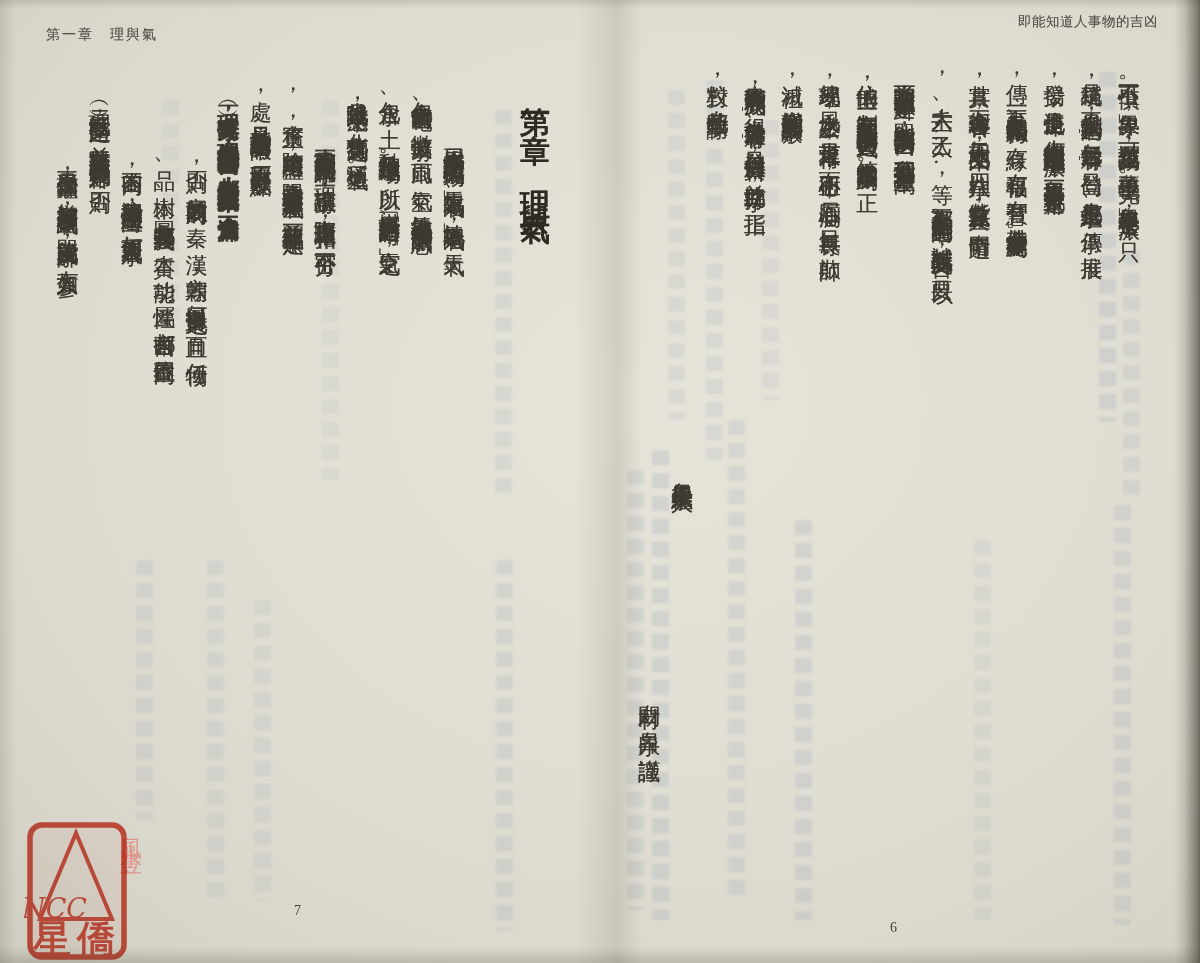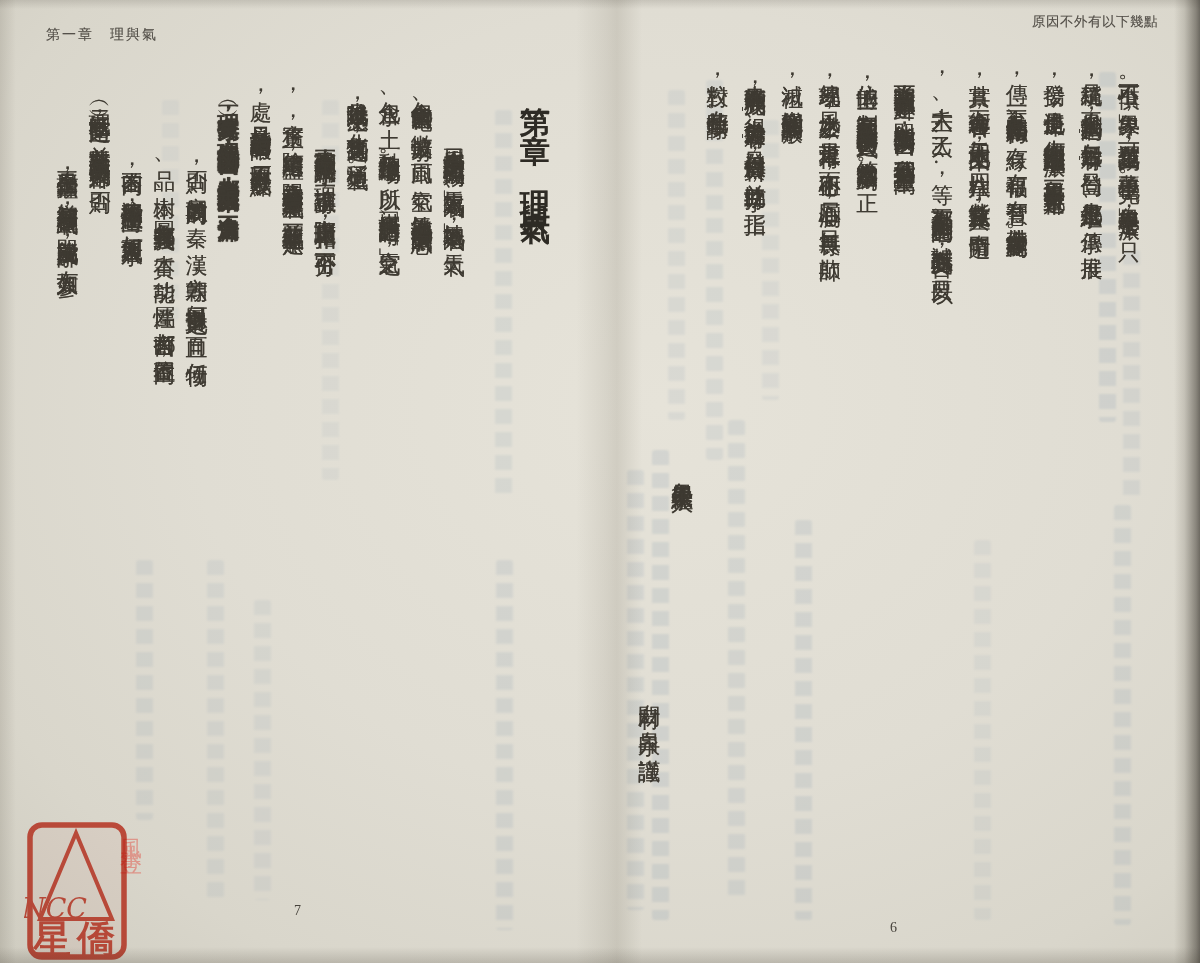--- a/index.html
+++ b/index.html
@@ -68,21 +68,21 @@
   <div class="g" style="left:627px;top:470px;height:440px;opacity:.26"></div>
   <div class="g" style="left:495px;top:110px;height:390px;opacity:.22"></div>
   <div class="g" style="left:496px;top:560px;height:370px;opacity:.26"></div>
   <div class="g" style="left:322px;top:100px;height:380px;opacity:.15"></div>
   <div class="g" style="left:254px;top:600px;height:300px;opacity:.18"></div>
   <div class="g" style="left:207px;top:560px;height:340px;opacity:.20"></div>
   <div class="g" style="left:136px;top:560px;height:260px;opacity:.22"></div>
   <div class="g" style="left:162px;top:100px;height:220px;opacity:.14"></div>
 
   <div class="running-head rh-left">第一章　理與氣</div>
-  <div class="running-head rh-right">原因不外有以下幾點</div>
+  <div class="running-head rh-right">即能知道人事物的吉凶</div>
 
   <div class="page-body right-body">
       <p class="col"><span>不可不慎。「象界學」，可謂包羅萬象，一輩子也學不完。「象界學」它不是學派，只</span></p>
       <p class="col"><span>是統稱，也不是我創造的，包括</span><span class="name">呂宥霖</span><span>、</span><span class="name">呂登勻</span><span>，也都只是繼承、傳承、推展、</span></p>
       <p class="col"><span>發揚，這也是使命，人何德何能創造風水地理學派？象界學三千一百年來都是單</span></p>
       <p class="col"><span>傳，直至一九九七年才開始私傳、有緣、有福報、有智慧，帶使命者才能得到。</span></p>
       <p class="col"><span>其實，五術命理各科，如天干地支由來，四柱八字，紫微斗數及其星，奇門遁甲</span></p>
       <p class="col"><span>，大六壬、太乙……等，都不可能是人所能創造的。試想以六爻卦而言，只要以</span></p>
       <p class="col"><span>當下時間或報三個數字起卦，即能知道人事物的吉凶，我們不妨請全世界上千萬</span></p>
       <p class="col"><span>位的博士，制定一套三個數字即能論人事物吉凶之公式，答案當然是辦不到。正</span></p>

